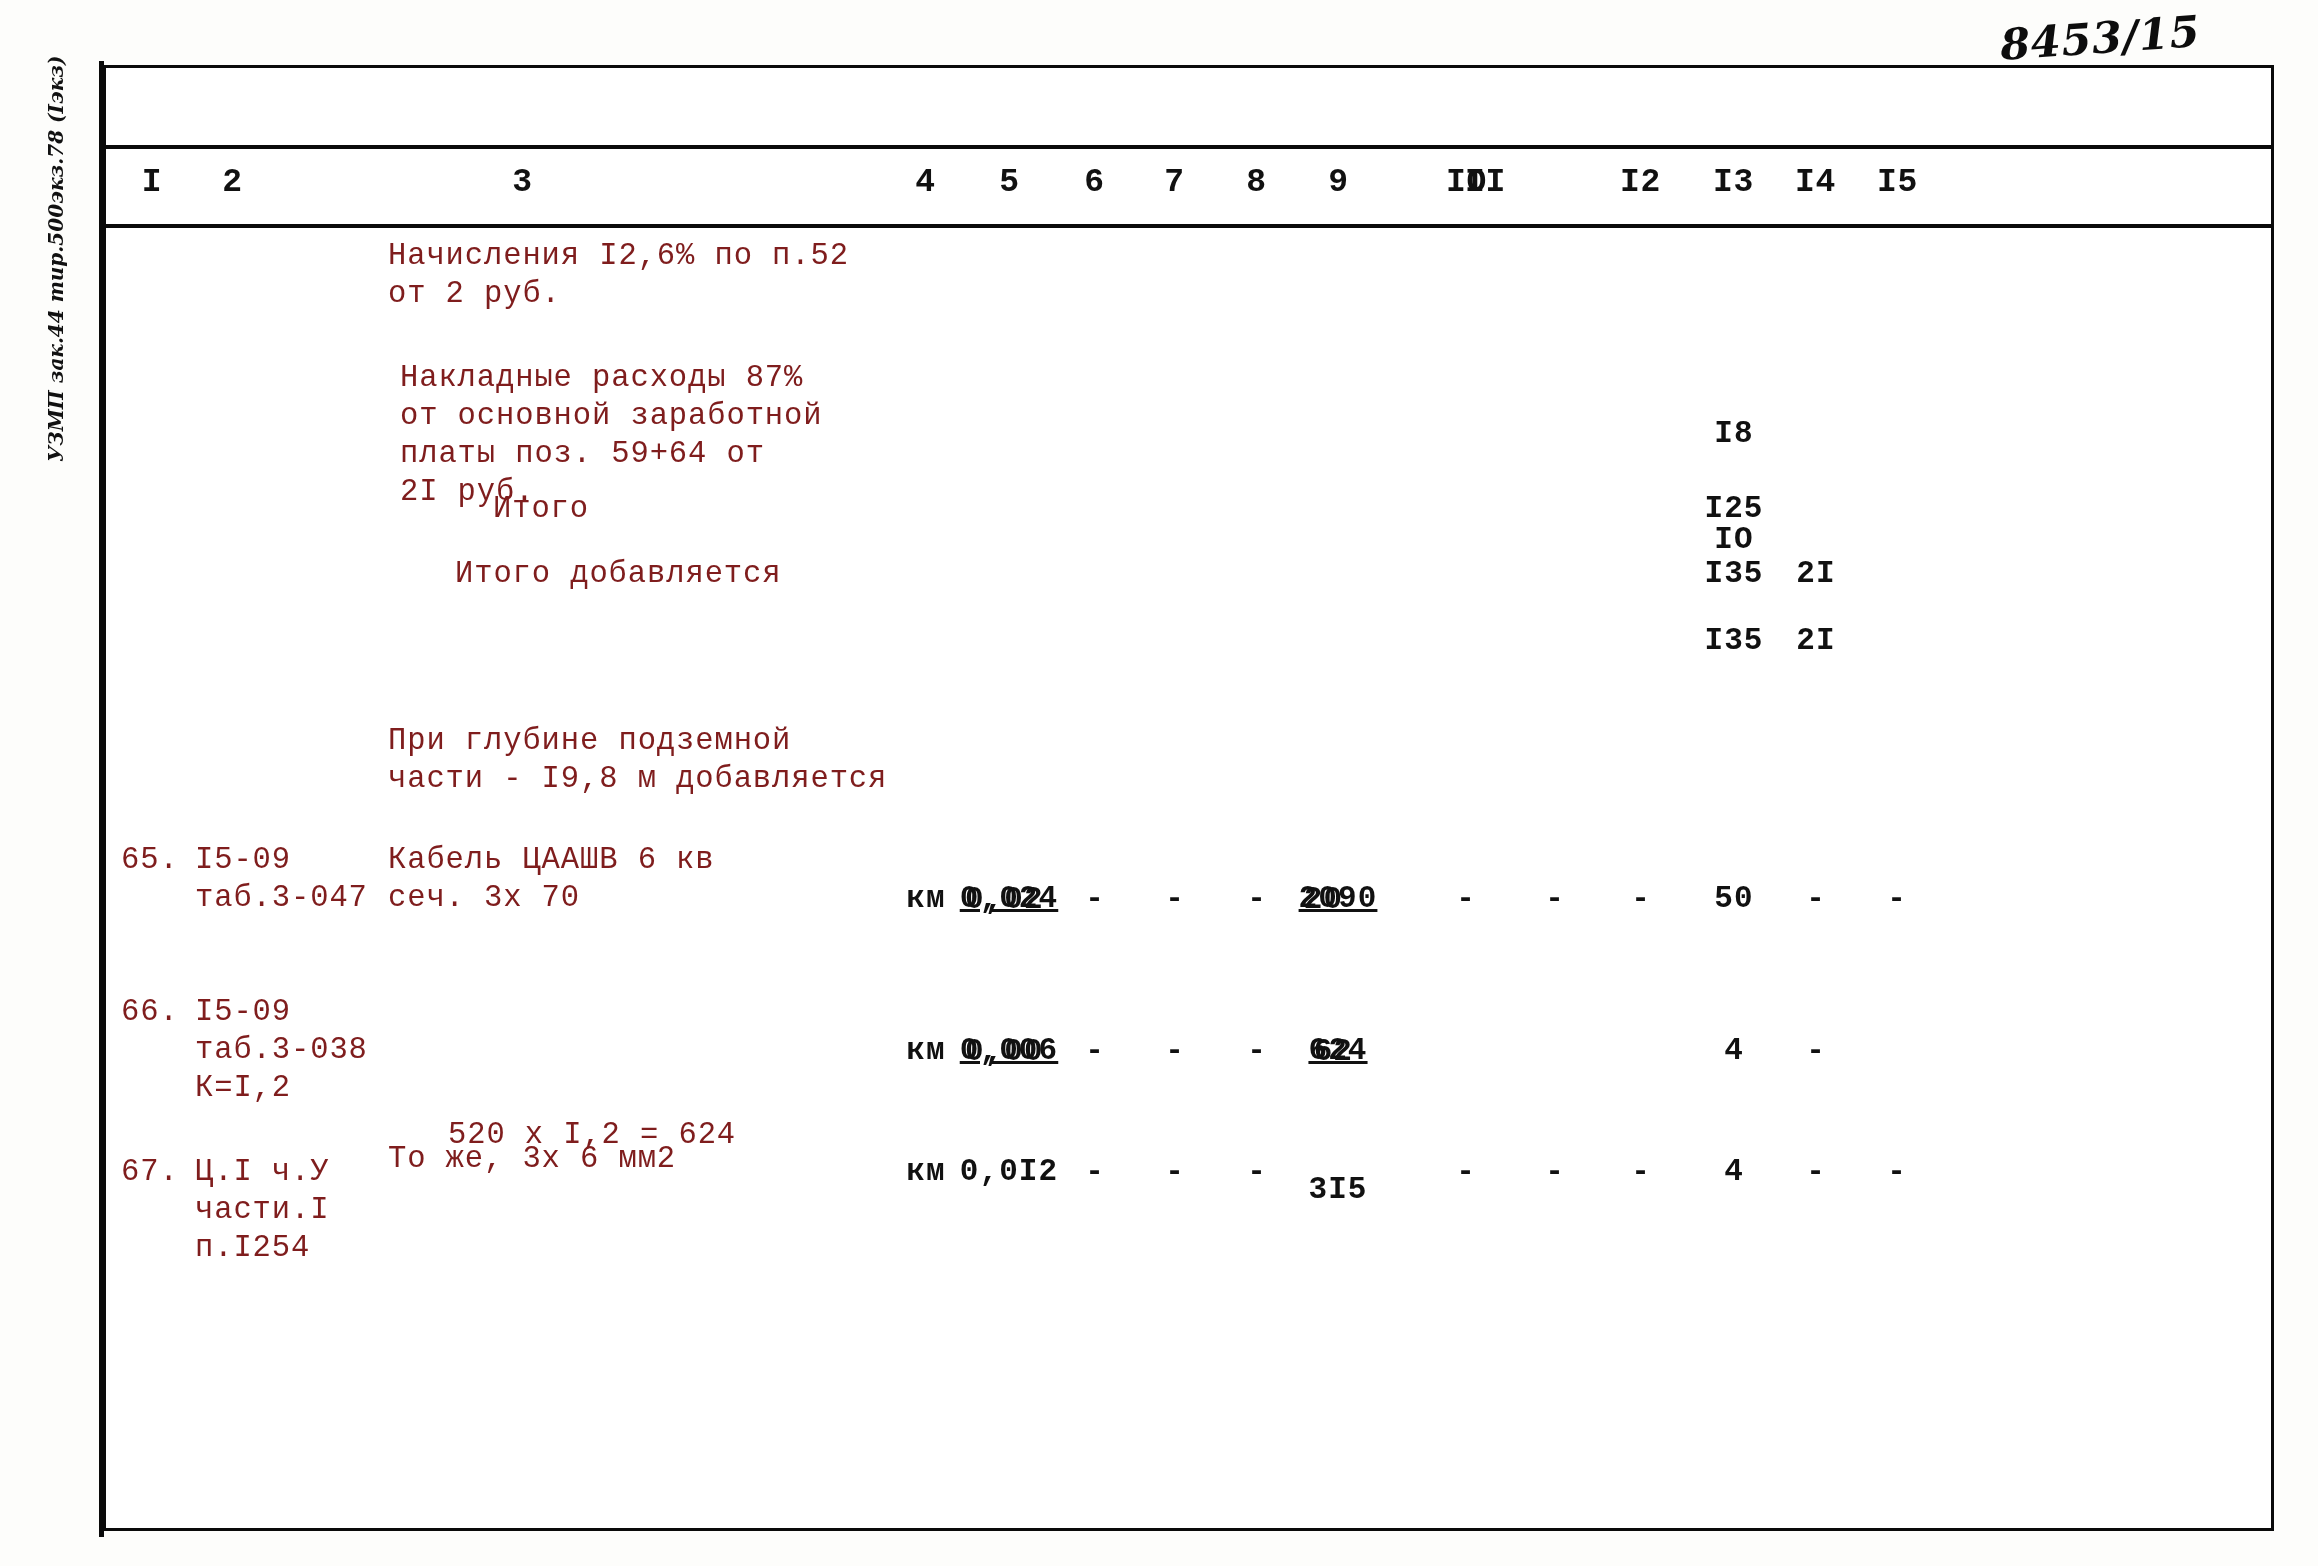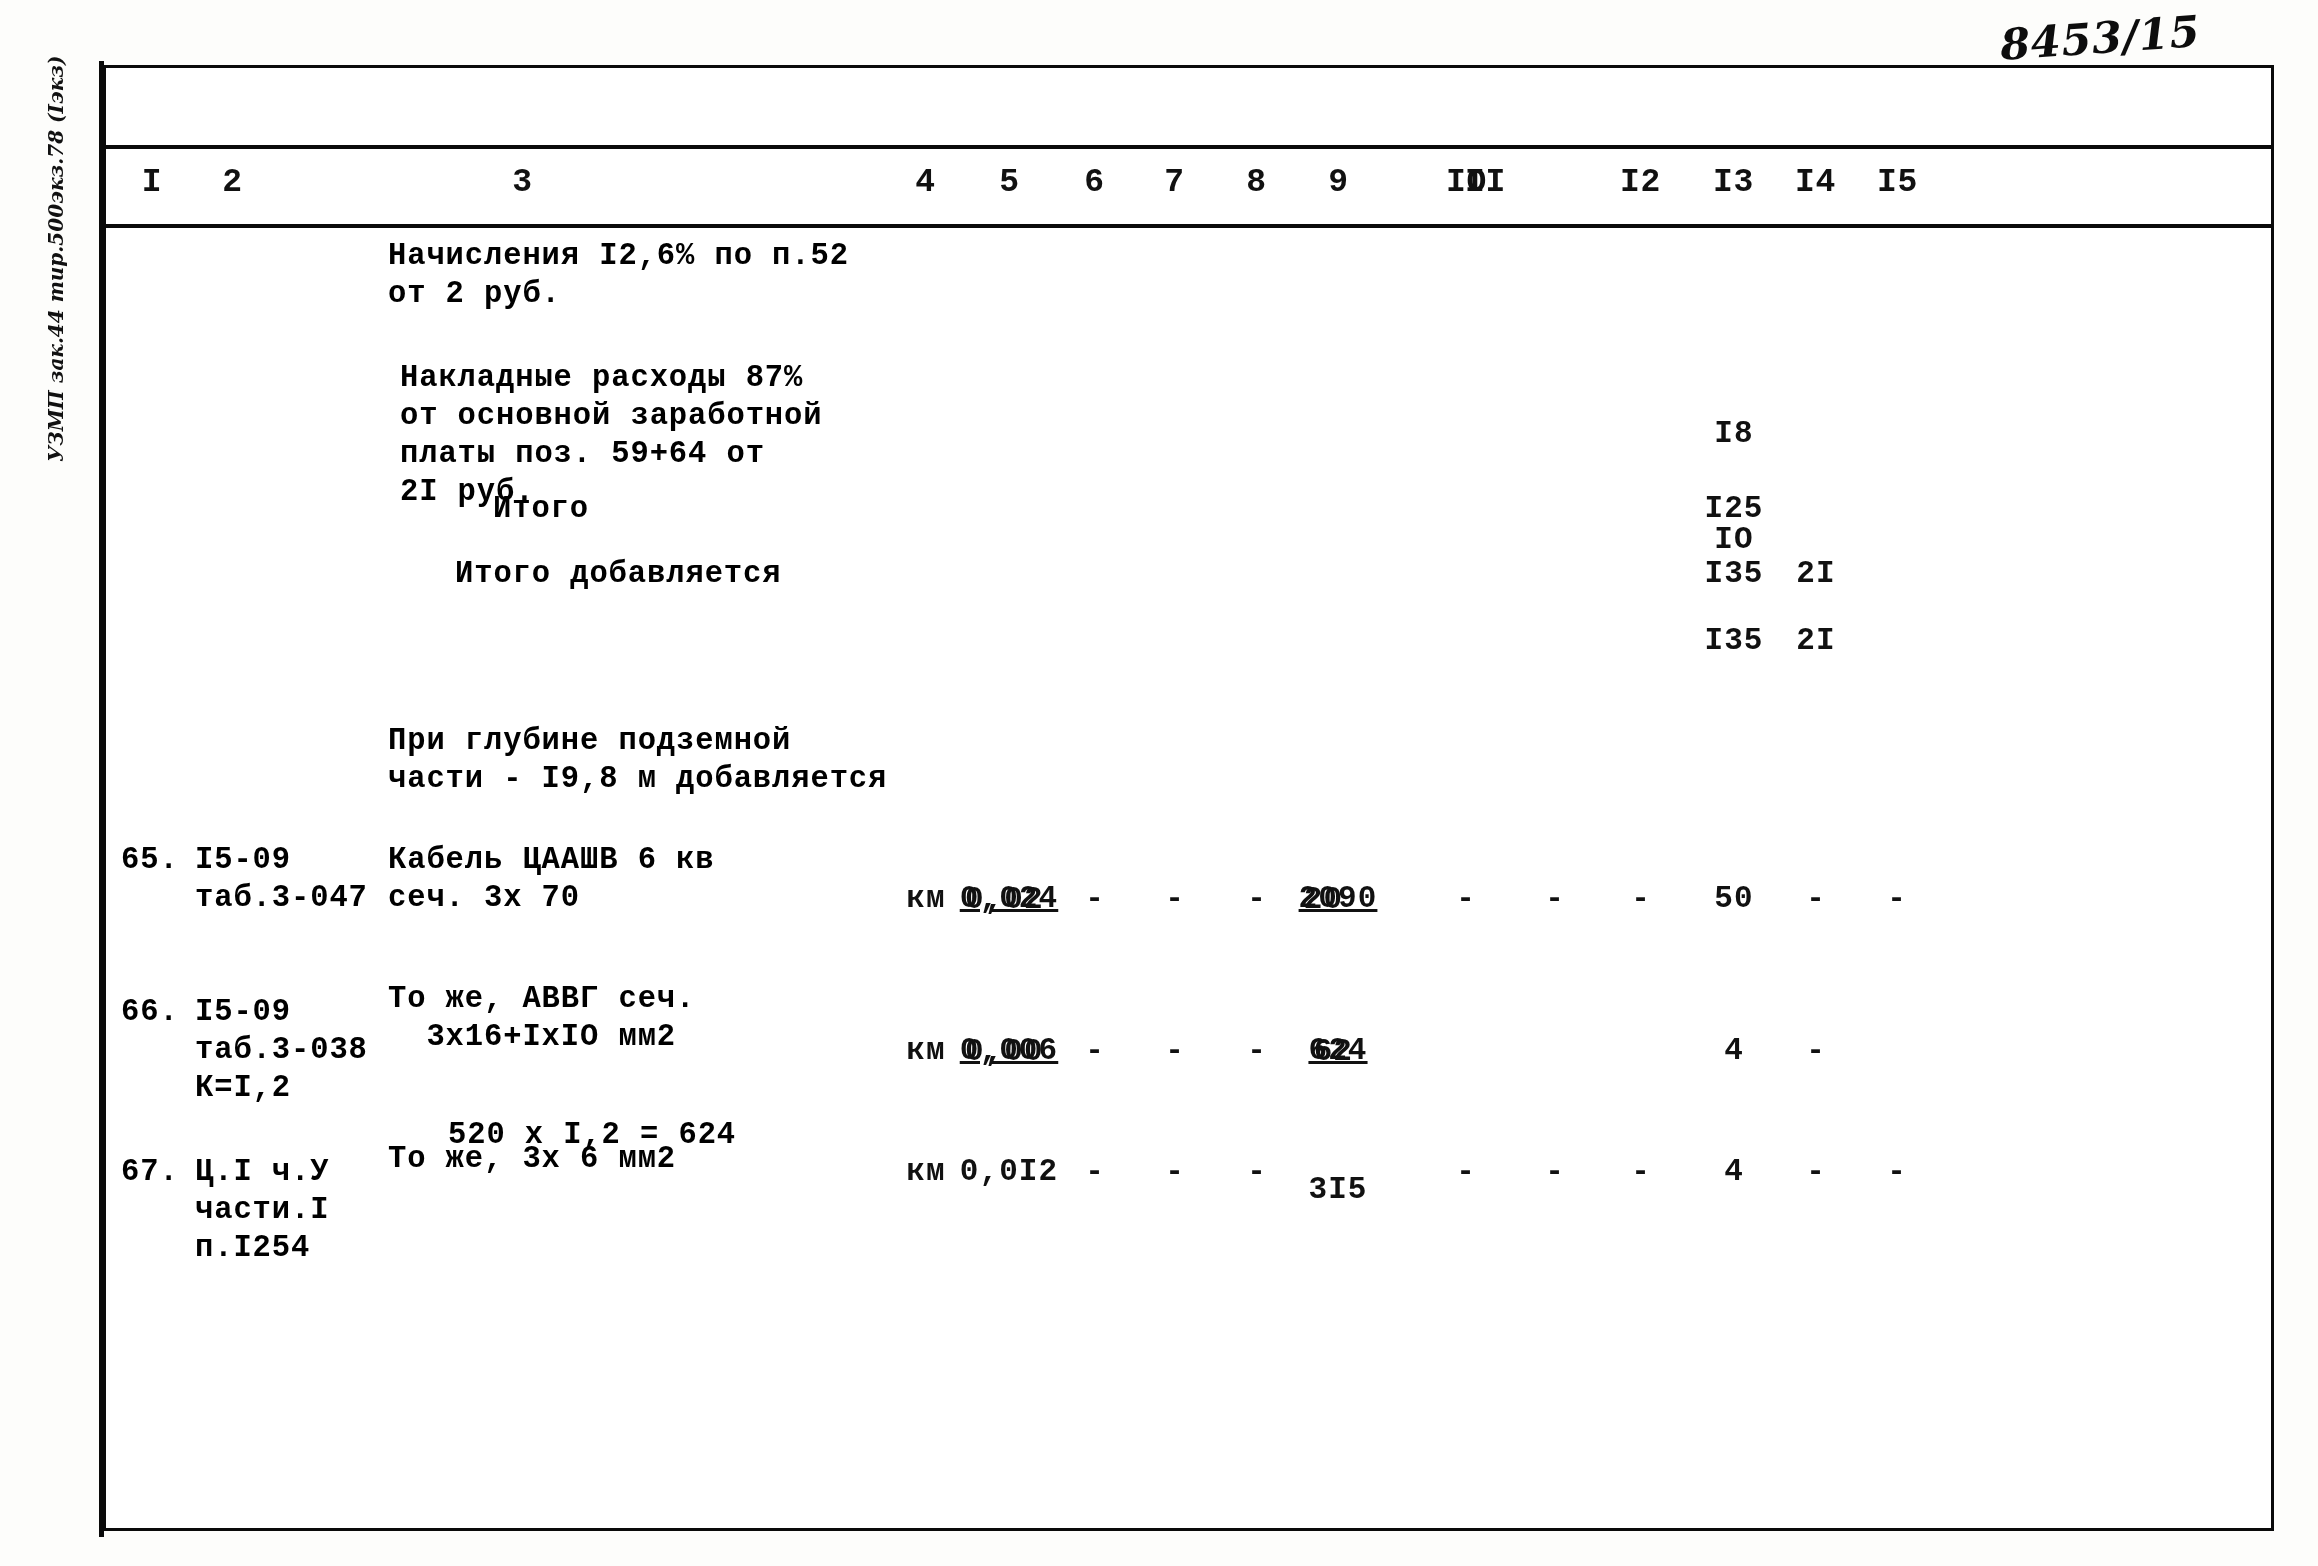--- a/index.html
+++ b/index.html
@@ -126,26 +126,26 @@
   #table-body {
     position: absolute;
     left: 0;
     top: 156px;
     width: 100%;
     height: 1302px;
   }
 
   .blk {
     position: absolute;
-    font-weight: bold;
+    font-weight: normal;
     font-size: 30.5px;
     line-height: 38px;
     letter-spacing: 0.9px;
     white-space: pre;
-    color: #000000;
+    color: #7f1d1d;
   }
   .cellnum {
     position: absolute;
     font-weight: bold;
     font-size: 31px;
     line-height: 37px;
     letter-spacing: 1.1px;
     text-align: center;
     white-space: pre;
     color: #111;
@@ -226,22 +226,20 @@
         <div class="cellnum" style="left: 1297px; width: 126px; top: 656px;">-</div>
         <div class="cellnum" style="left: 1386px; width: 126px; top: 656px;">-</div>
         <div class="cellnum" style="left: 1472px; width: 126px; top: 656px;">-</div>
         <div class="cellnum" style="left: 1565px; width: 126px; top: 656px;">50</div>
         <div class="cellnum" style="left: 1647px; width: 126px; top: 656px;">-</div>
         <div class="cellnum" style="left: 1728px; width: 126px; top: 656px;">-</div>
         <div class="blk" style="left: 15px; top: 769px;">66.</div>
         <div class="blk" style="left: 89px; top: 769px;">I5-09
 таб.3-038
 К=I,2</div>
-        <div class="blk" style="left: 282px; top: 756px;">То же, АВВГ сеч.
-  3х16+IхIO мм2</div>
         <div class="blk" style="left: 342px; top: 892px;">520 x I,2 = 624</div>
         <div class="cellnum" style="left: 757px; width: 126px; top: 808px;">км</div>
         <div class="cellnum" style="left: 840px; width: 126px; top: 808px;"><span class="overstrike" data-over="0,00">0,006</span></div>
         <div class="cellnum" style="left: 926px; width: 126px; top: 808px;">-</div>
         <div class="cellnum" style="left: 1006px; width: 126px; top: 808px;">-</div>
         <div class="cellnum" style="left: 1088px; width: 126px; top: 808px;">-</div>
         <div class="cellnum" style="left: 1169px; width: 126px; top: 808px;"><span class="overstrike" data-over="62">624</span></div>
         <div class="cellnum" style="left: 1565px; width: 126px; top: 808px;">4</div>
         <div class="cellnum" style="left: 1647px; width: 126px; top: 808px;">-</div>
         <div class="blk" style="left: 15px; top: 929px;">67.</div>

